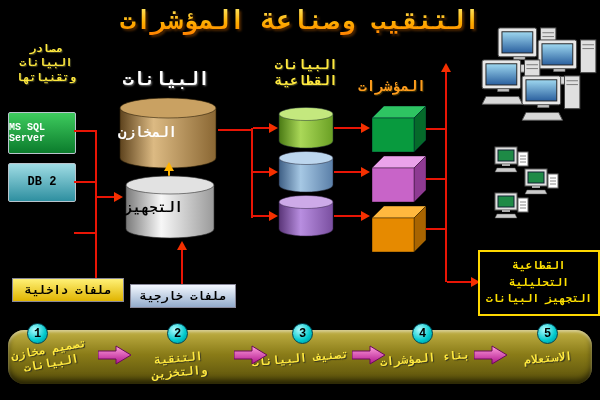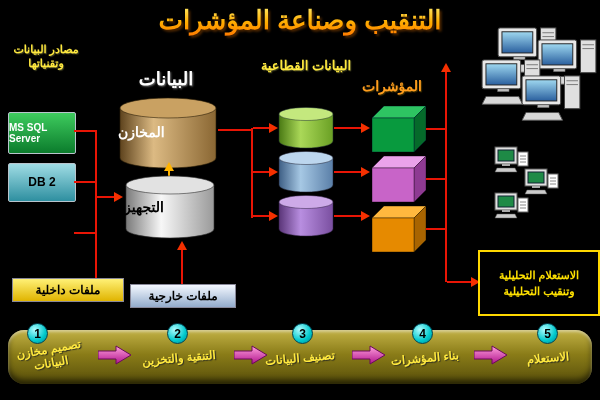--- a/index.html
+++ b/index.html
@@ -1,17 +1,17 @@
 <!DOCTYPE html>
 <html><head>
 <meta charset="utf-8">
 <style>
   html,body{margin:0;padding:0;background:#111;}
   .slide{position:relative;width:600px;height:400px;background:#000;overflow:hidden;
-         font-family:Liberation Sans, sans-serif;}
+         font-family:Liberation Mono, monospace;}
   .abs{position:absolute;}
 
   .title{position:absolute;top:5px;left:0;right:0;text-align:center;
          font-size:26px;font-weight:bold;direction:rtl;
          color:#ffae00;
          background:linear-gradient(180deg,#ffe25a 10%,#ffae00 55%,#ff7a00 100%);
          -webkit-background-clip:text;background-clip:text;-webkit-text-fill-color:transparent;
          filter:drop-shadow(2px 2px 1px #4d2600);}
 
   .yellow-hdr{color:#ffe93f;font-weight:bold;text-align:center;direction:rtl;
@@ -299,22 +299,22 @@
       <rect x="8" y="18" width="8" height="2" fill="#aaa"></rect>
       <polygon points="3,22 21,22 23,26 1,26" fill="#ccc" stroke="#555" stroke-width="0.5"></polygon>
       <rect x="24" y="6" width="10" height="14" fill="#fff" stroke="#666"></rect>
       <line x1="26" y1="10" x2="32" y2="10" stroke="#888"></line>
         <line x1="26" y1="13" x2="32" y2="13" stroke="#888"></line>
         <line x1="26" y1="16" x2="32" y2="16" stroke="#888"></line>
     </svg>
   </div>
 
   <div class="tools-box">
-    <span>الاستعلام التحليلية</span>
-    <span>وتنقيب التحليلية</span>
+    <span>القطاعية التحليلية</span>
+    <span>التجهيز البيانات</span>
   </div>
 
   <div class="proc-bar"></div>
 
   <div class="step-badge" style="left:27px;">1</div>
   <div class="step-badge" style="left:167px;">2</div>
   <div class="step-badge" style="left:292px;">3</div>
   <div class="step-badge" style="left:412px;">4</div>
   <div class="step-badge" style="left:537px;">5</div>
 

